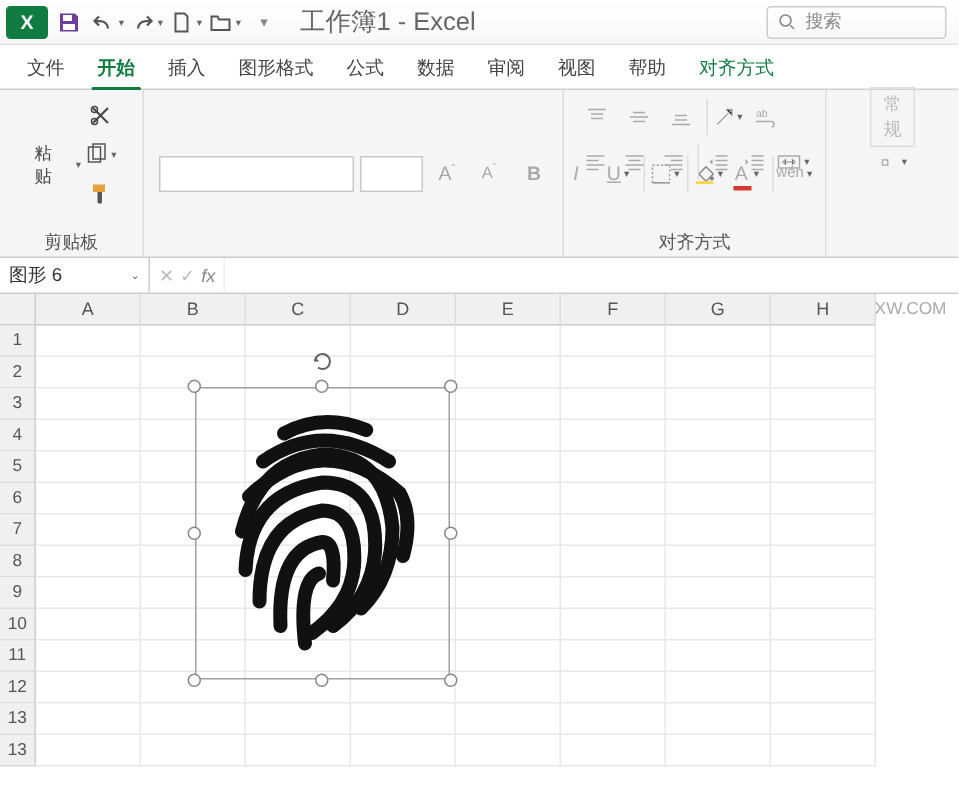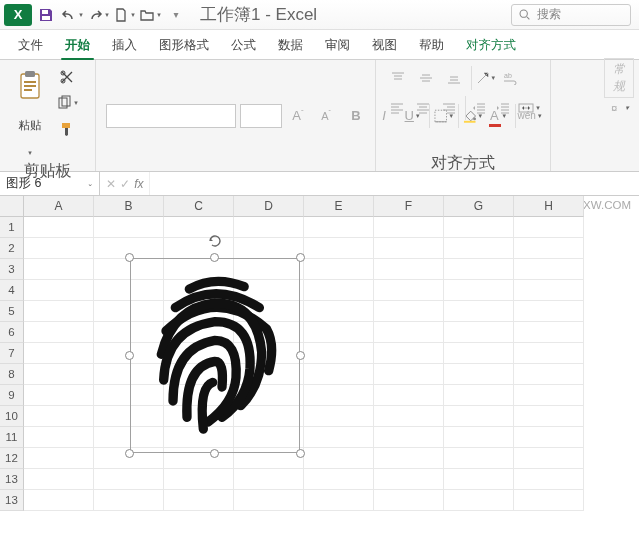--- a/index.html
+++ b/index.html
@@ -19,22 +19,22 @@
   .tabs { height:30px; background:#fff; display:flex; align-items:flex-end; padding:0 10px; gap:6px; border-bottom:1px solid #d0d0d0;}
   .tab { padding:5px 8px; font-size:12.5px; color:#444; cursor:pointer; }
   .tab.active { color:#107c41; font-weight:600; position:relative;}
   .tab.active::after{content:"";position:absolute;left:4px;right:4px;bottom:-1px;height:2.5px;background:#107c41;border-radius:1px;}
   .tab.ctx { color:#107c41; }
 
   
   .ribbon { height:112px; background:#f5f5f5; border-bottom:1px solid #ccc; display:flex; }
   .group { border-right:1px solid #ddd; display:flex; flex-direction:column; }
   .group-body{flex:1; display:flex; padding:4px 6px;}
-  .group-label{height:18px; text-align:center; font-size:16px; color:#555;}
-  .big-btn{width:48px; display:flex; flex-direction:column; align-items:center; justify-content:space-between; padding-top:6px; gap:16px; font-size:11.5px;color:#444;}
+  .group-label{height:18px; text-align:center; font-size:12px; color:#555;}
+  .big-btn{width:48px; display:flex; align-items:center; justify-content:space-between; padding-top:6px; gap:16px; font-size:11.5px;color:#444;}
   .big-btn svg{width:28px;height:32px;}
   .mini-col{display:flex;flex-direction:column;gap:4px;padding:2px 0 0 2px;}
   .mini-btn{width:22px;height:22px;display:flex;align-items:center;justify-content:center;}
   .mini-btn svg{width:16px;height:16px;}
   .drop-down{display:flex;align-items:center;gap:2px;}
   .dd-caret{font-size:7px;color:#666;}
   select.fake, .combo{height:24px;border:1px solid #c8c8c8;background:#fff;font-size:12px;padding:0 4px;color:#888;}
   .font-name{width:130px;}
   .font-size{width:42px;}
   .row{display:flex;gap:4px;align-items:center;}
@@ -295,21 +295,21 @@
               <path stroke="#aaa" d="M4 7h8M6 5l-2 2 2 2M10 5l2 2-2 2"></path>
             </svg>
             <span class="dd-caret">▾</span>
           </div>
       </div>
     </div>
     <div class="group-label">对齐方式</div>
   </div>
 
   <div class="group" style="flex:1;border-right:none;">
-    <div class="group-body last-group-body" style="align-items:flex-end;font-style:italic;">
+    <div class="group-body last-group-body" style="align-items:center;">
       <div class="icon-btn">
           <span style="color:#bbb;border:1px solid #ddd;padding:2px 8px;">常规</span>
         </div>
       <div class="icon-btn drop-down">
           <svg width="14" height="14">
             <text x="2" y="11" font-size="11" fill="#aaa">¤</text>
           </svg>
           <span class="dd-caret">▾</span>
         </div>
     </div>

